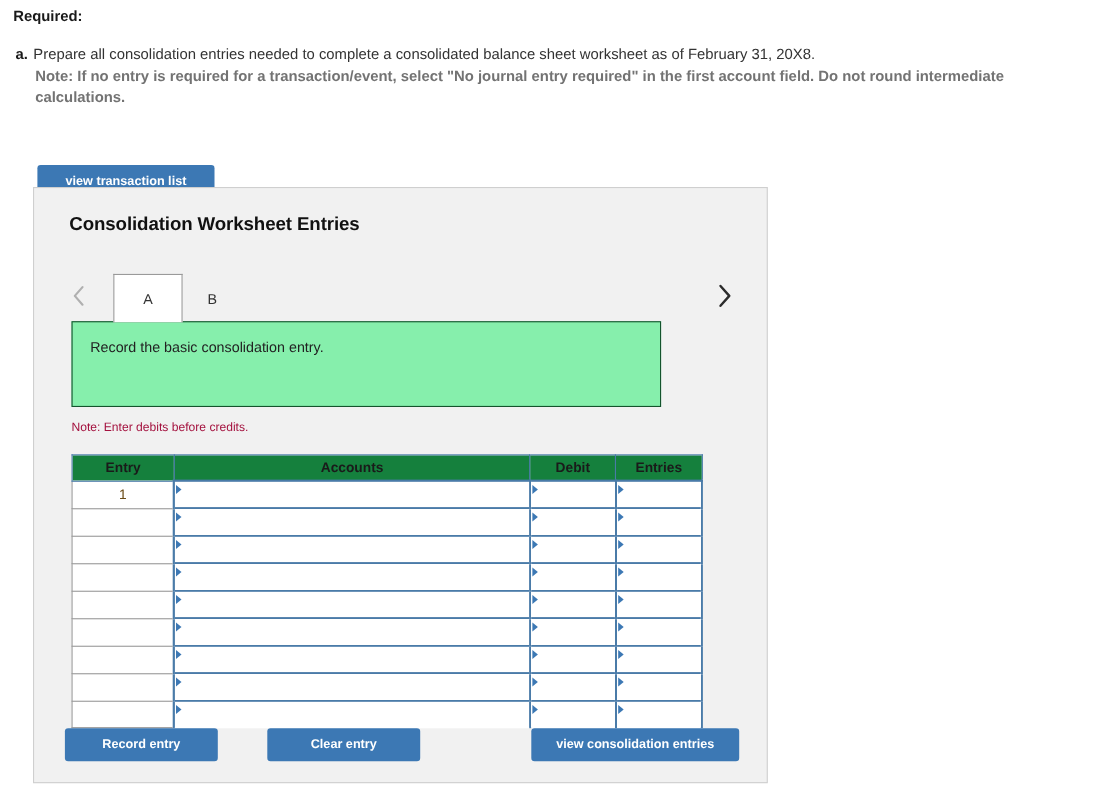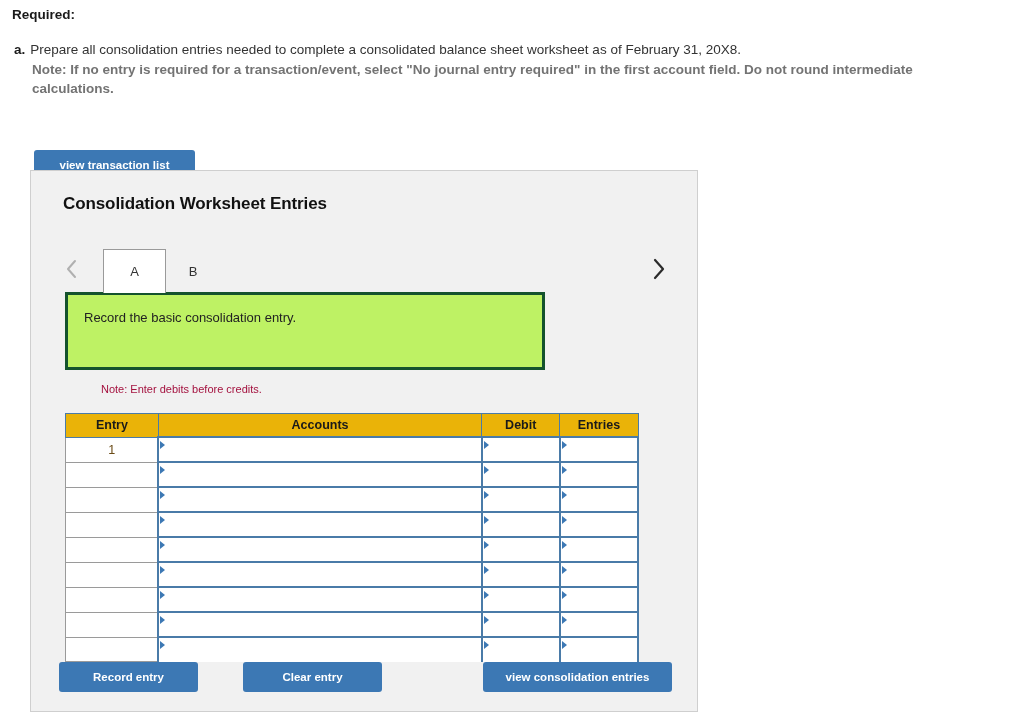--- a/index.html
+++ b/index.html
@@ -153,56 +153,55 @@
     width: 54px;
     background: transparent;
     border: none;
   }
 
   
   .instr-box {
     position: absolute;
     left: 34px;
     top: 121px;
-    width: 480px;
+    width: 536px;
     height: 78px;
-    background: #bef264;
-    border: 3px solid #14532d;
+    background: #86efac;
+    border: 1px solid #14532d;
     box-sizing: border-box;
     z-index: 2;
   }
   .instr-text {
     position: absolute;
     left: 16px;
     top: 15px;
     font-size: 13px;
     color: #222222;
   }
 
   .note-small {
     position: absolute;
     left: 34px;
     top: 212px;
     font-size: 11px;
     color: #a4123f;
-    margin-left: 36px;
   }
 
   
   .jtable {
     position: absolute;
     left: 34px;
     top: 242px;
     width: 574px;
     border-collapse: collapse;
     table-layout: fixed;
     background: #ffffff;
   }
   .jtable th {
-    background: #eab308;
+    background: #15803d;
     border: 1px solid #4a7ba8;
     font-size: 12.5px;
     font-weight: bold;
     color: #1a1a1a;
     height: 22px;
     padding: 0;
     text-align: center;
   }
   .jtable td {
     border: 1px solid #9a9a9a;

